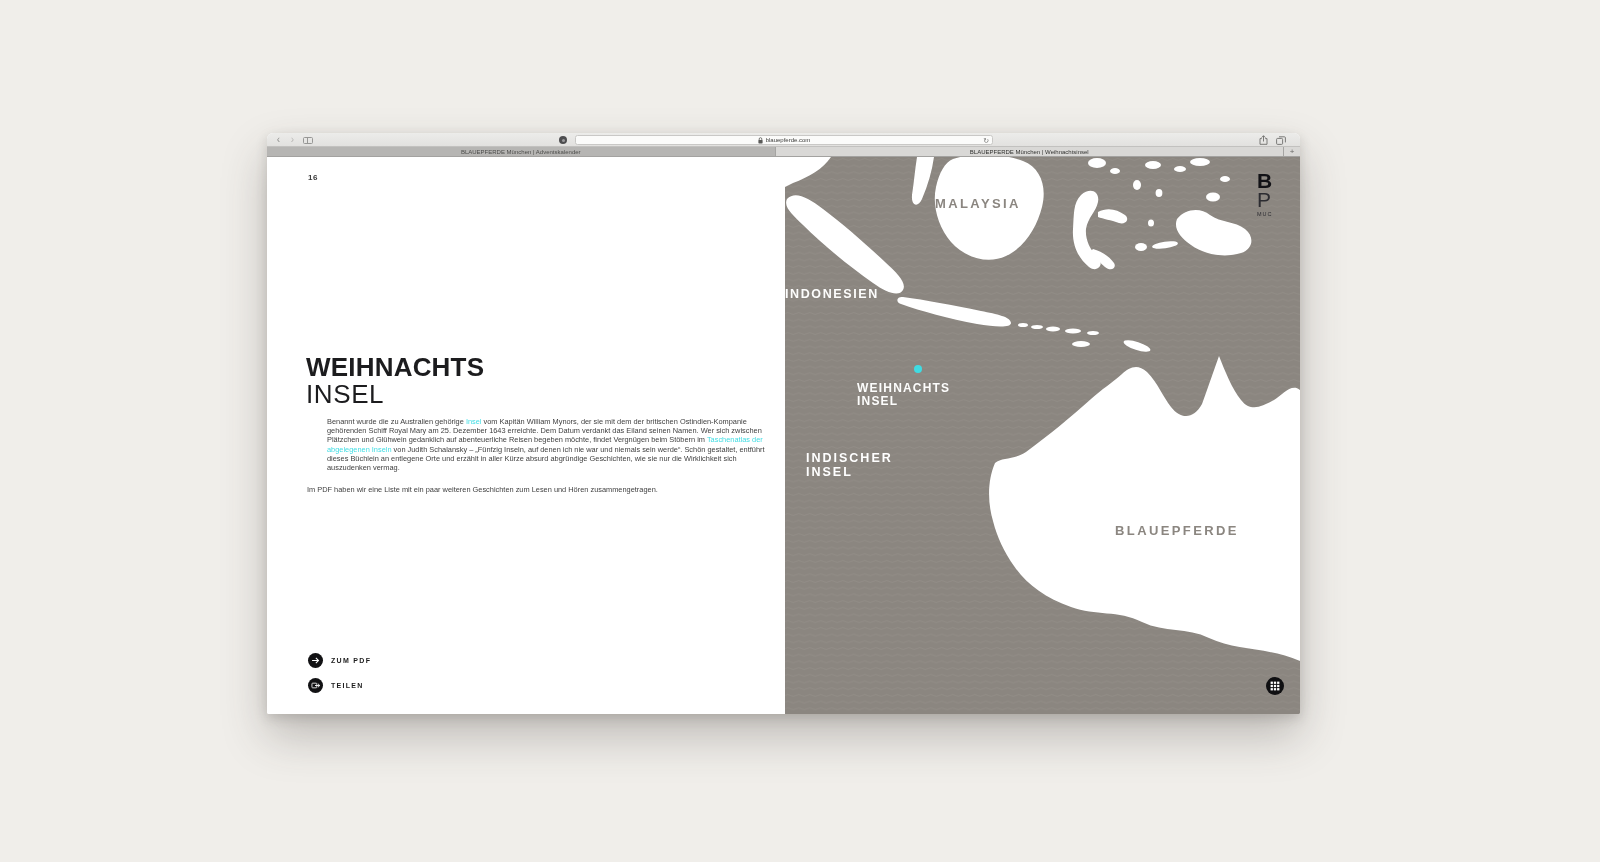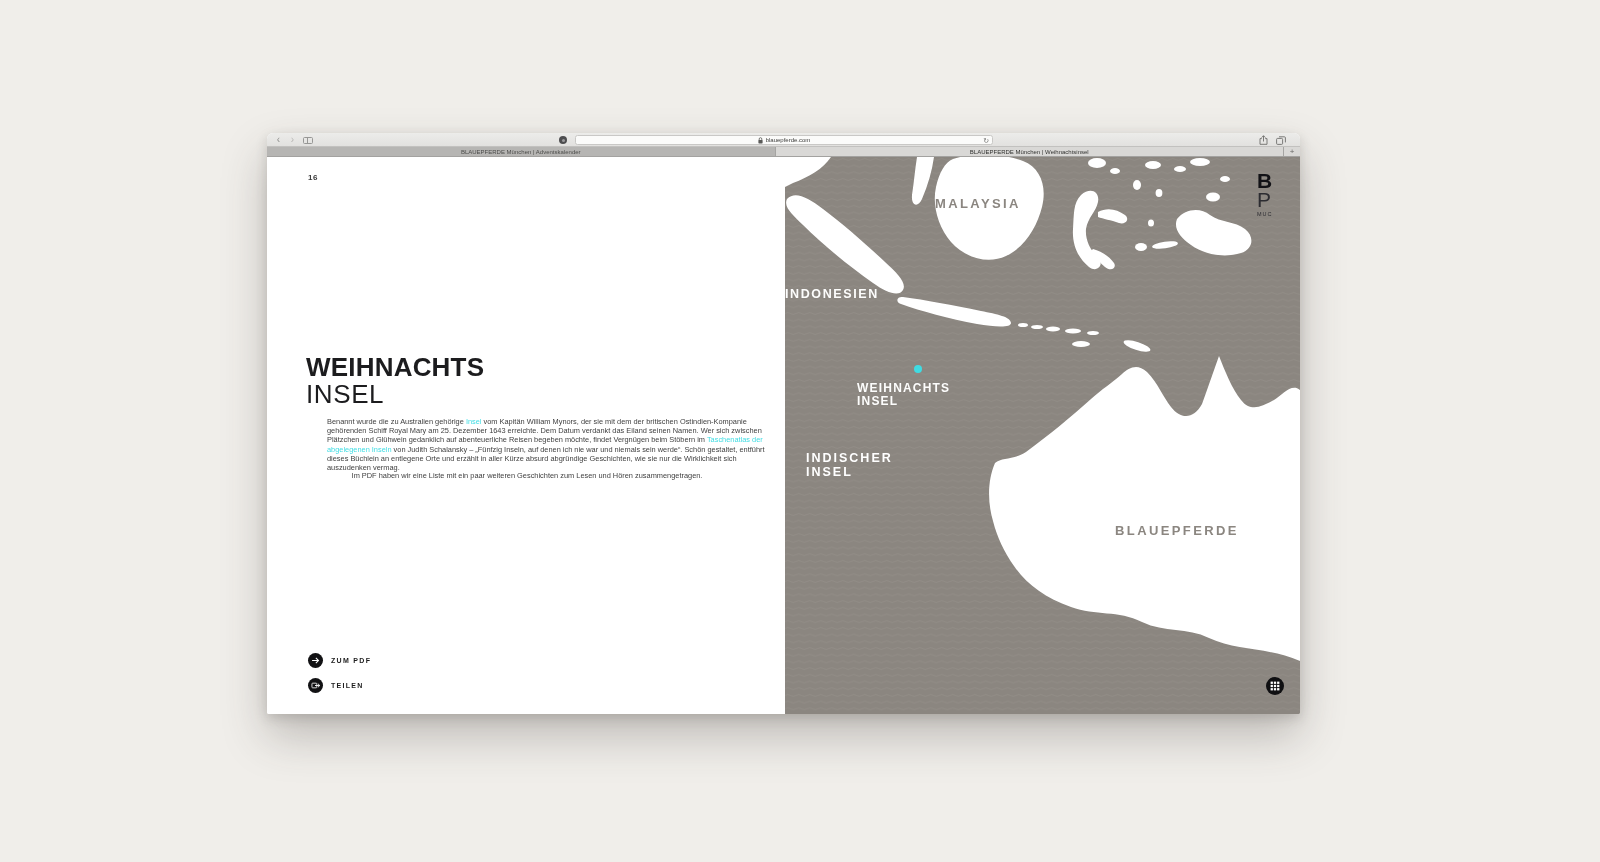--- a/index.html
+++ b/index.html
@@ -54,22 +54,22 @@
   }
   
   .content { position:relative; display:flex; height:557px; }
   .page-left { position:relative; width:518px; background:#ffffff; }
   .page-number { position:absolute; left:41px; top:16px; font-size:8px; font-weight:700; letter-spacing:.6px; color:#3a3a3a; }
   .headline { position:absolute; left:39px; top:197px; color:#1c1c1e; }
   .headline .l1 { font-size:26px; font-weight:800; letter-spacing:.2px; line-height:27px; }
   .headline .l2 { font-size:26px; font-weight:400; letter-spacing:.6px; line-height:27px; }
   .para1 { position:absolute; left:40px; top:260px; width:440px;
     font-size:7.4px; line-height:9.2px; color:#3e3e3e;margin-left:20px; }
-  .para2 { position:absolute; left:40px; top:314px; width:440px;
-    font-size:7.4px; line-height:9.2px; color:#3e3e3e;text-align:center; }
+  .para2 { position:absolute; left:40px; top:328px; width:440px;
+    font-size:7.4px; line-height:9.2px; color:#3e3e3e; }
   .txt-link { color:#3fdce3; text-decoration:none; cursor:pointer; }
   .action-btn { position:absolute; left:41px; height:16px; display:flex; align-items:center; gap:8px; cursor:pointer; }
   .action-btn .circ {
     width:15px; height:15px; border-radius:50%; background:#121214;
     display:flex; align-items:center; justify-content:center; flex:0 0 auto;
   }
   .action-btn .lbl { font-size:7px; font-weight:600; letter-spacing:1.3px; color:#1c1c1c; }
   
   .map { position:relative; width:515px; height:557px; background:#8b8680; overflow:hidden; }
   .map svg.geo { position:absolute; left:0; top:0; }

